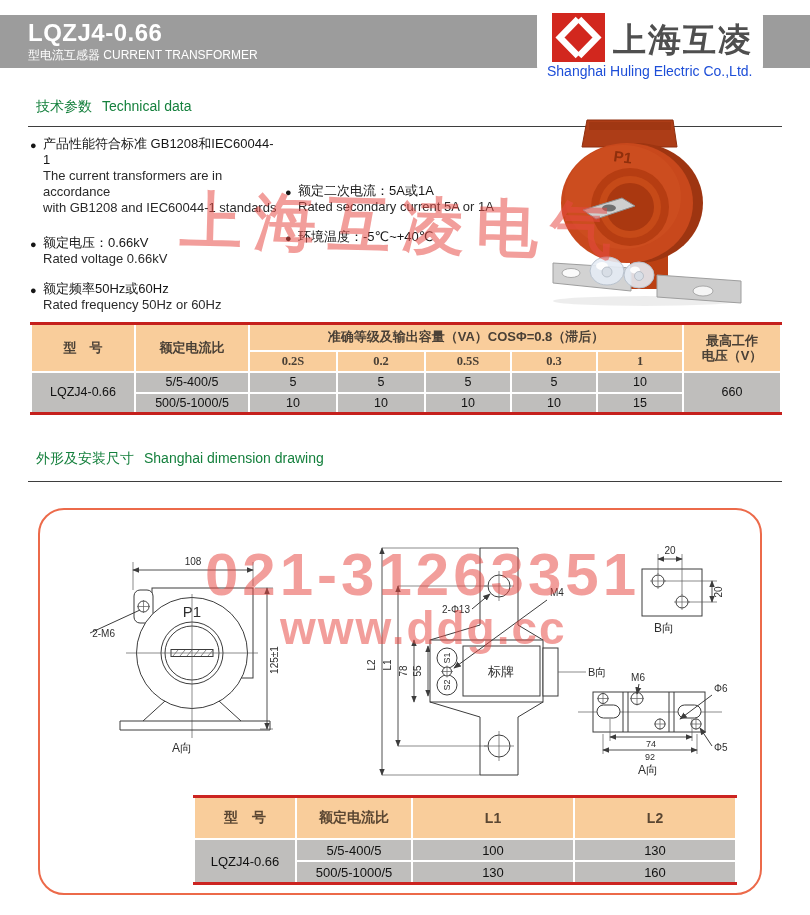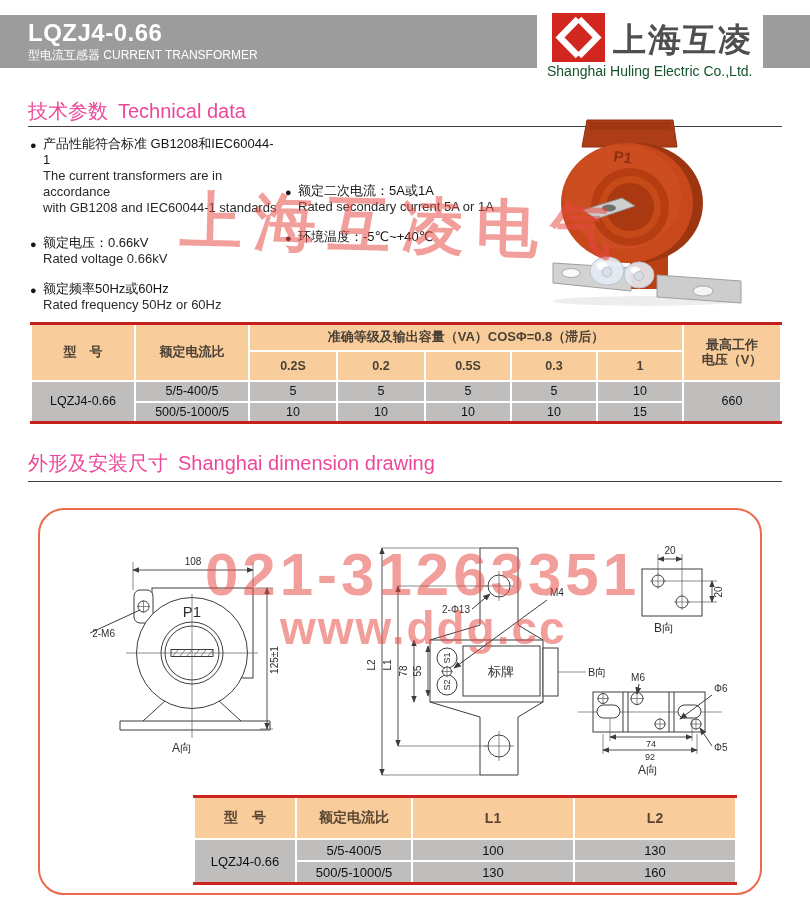--- a/index.html
+++ b/index.html
@@ -6,24 +6,24 @@
   #page{position:relative;width:810px;height:915px;background:#fff;overflow:hidden;
         font-family:"Liberation Sans","DejaVu Sans",sans-serif;color:#1d1d1d;}
 
   
   #gray-bar{position:absolute;left:0;top:15px;width:810px;height:53px;background:#9c9c9c;}
   #hd-title{position:absolute;left:28px;top:19px;font-size:24px;font-weight:bold;color:#fff;letter-spacing:.5px;}
   #hd-sub{position:absolute;left:28px;top:47px;font-size:12px;color:#fff;}
   #logo-panel{position:absolute;left:537px;top:2px;width:226px;height:78px;background:#fff;border-radius:14px;}
   #logo-sq{position:absolute;left:15px;top:11px;width:53px;height:49px;background:#d2271e;}
   #brand-zh{position:absolute;left:76px;top:16px;font-size:33px;font-weight:bold;color:#4f4f4f;letter-spacing:2px;}
-  #brand-en{position:absolute;left:10px;top:61px;font-size:14px;color:#14532d;white-space:nowrap;}
-
-  
-  .sec-head{position:absolute;left:28px;font-size:20px;color:#ec4899;}
+  #brand-en{position:absolute;left:10px;top:61px;font-size:14px;color:#1d4ed8;white-space:nowrap;}
+
+  
+  .sec-head{position:absolute;left:36px;font-size:14px;color:#15803d;}
   .sec-head .en{margin-left:10px;}
   .sec-rule{position:absolute;left:28px;width:754px;border-top:1.6px solid #3e3e3e;}
 
   
   .bullets{position:absolute;font-size:13px;line-height:16px;color:#161616;}
   .bullet{margin-bottom:13px;}
   .bullet .zh{position:relative;padding-left:13px;}
   .bullet .zh .dot{position:absolute;left:0;top:1px;font-size:11px;}
   .bullet .en{padding-left:13px;color:#2a2a2a;}
 
@@ -164,21 +164,21 @@
     <tbody>
         <tr style="height:27px;">
       <th rowspan="2">型　号</th>
       <th rowspan="2">额定电流比</th>
       <th colspan="5">准确等级及输出容量（VA）COSΦ=0.8（滞后）</th>
       <th rowspan="2">
         <div class="two-line">最高工作</div>
         <div class="two-line">电压（V）</div>
       </th>
     </tr>
-    <tr class="sub" style="height:30px;">
+    <tr class="sub" style="height:21px;font-family:Liberation Serif, serif;">
       <th>0.2S</th>
       <th>0.2</th>
       <th>0.5S</th>
       <th>0.3</th>
       <th>1</th>
     </tr>
     <tr style="height:21px;">
       <td rowspan="2">LQZJ4-0.66</td>
       <td>5/5-400/5</td>
       <td>5</td>

